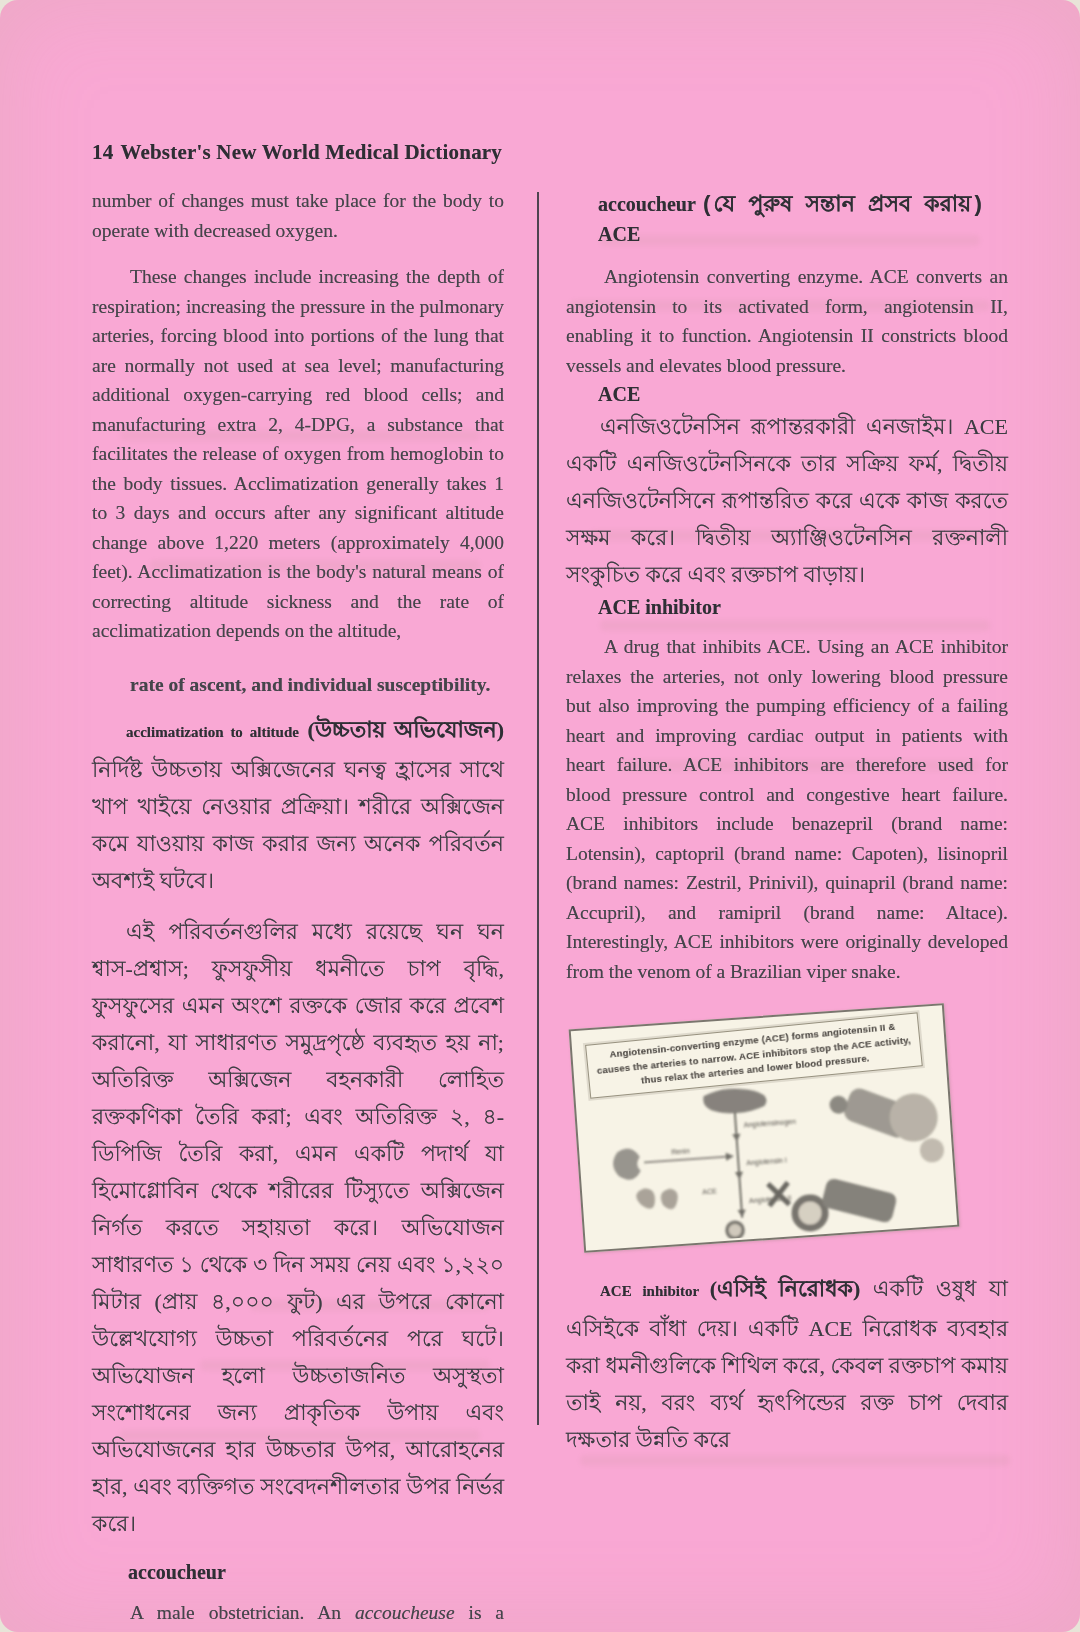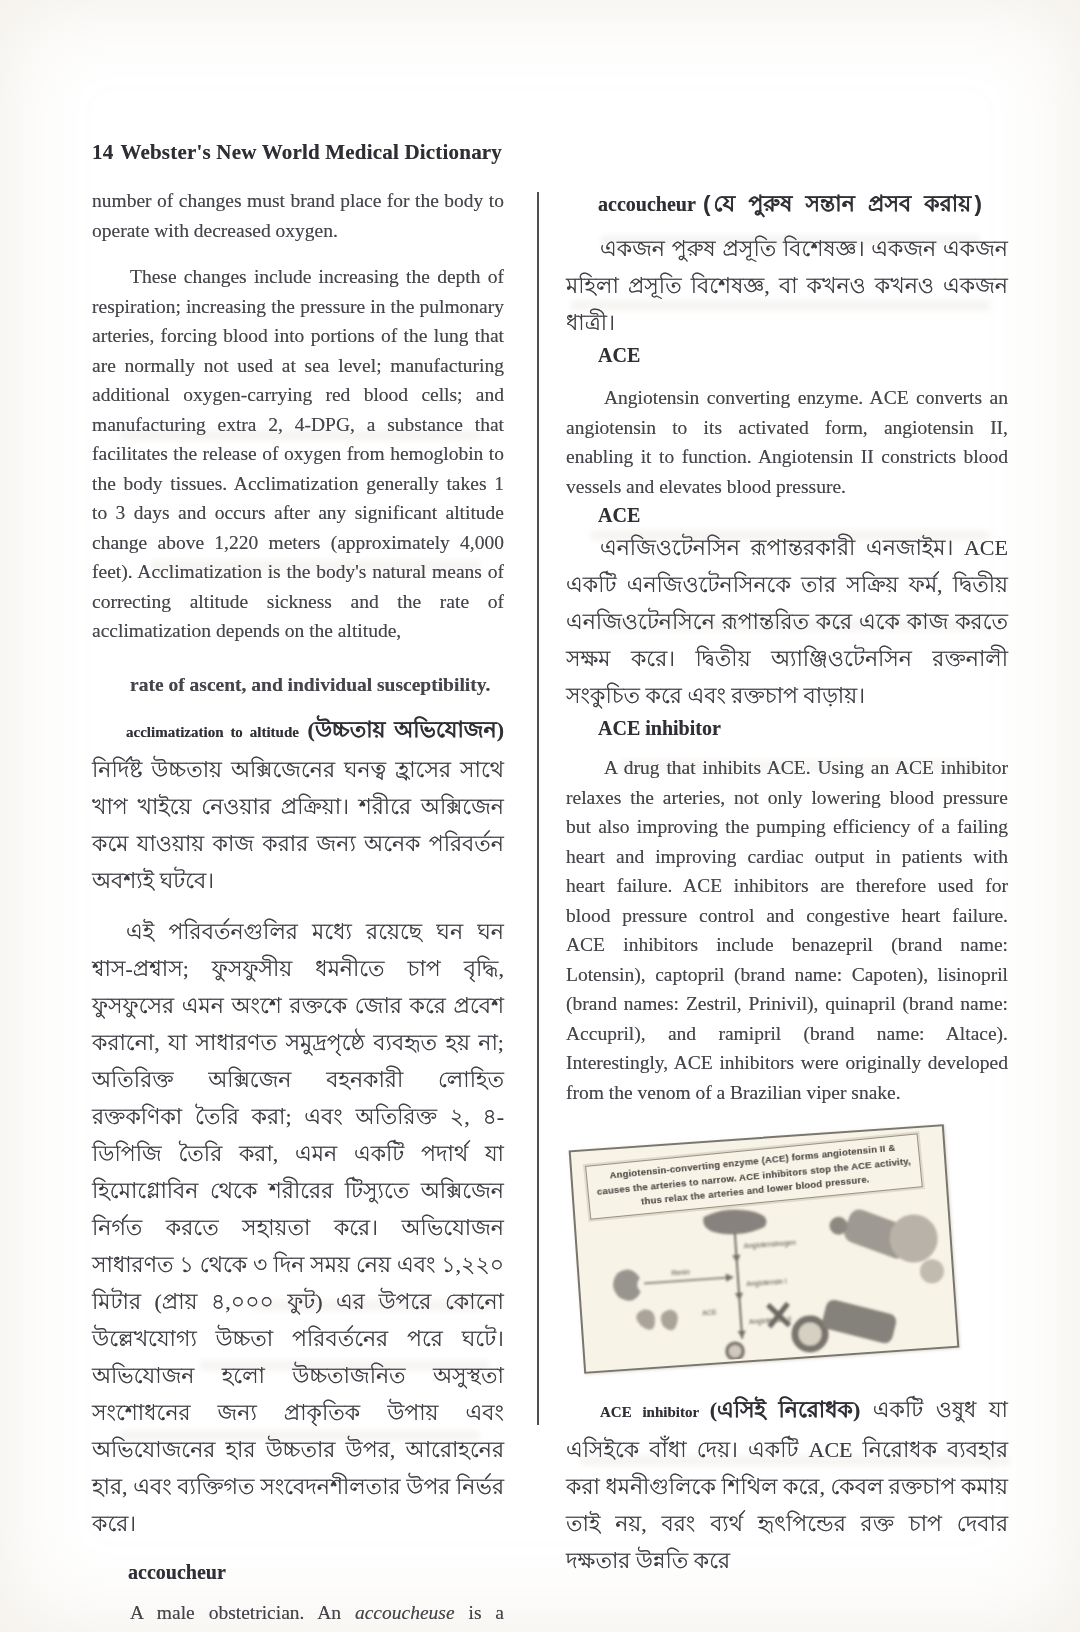--- a/index.html
+++ b/index.html
@@ -1,22 +1,23 @@
 <!DOCTYPE html>
 <html lang="en"><head>
 <meta charset="utf-8">
 <style>
   html,body { margin:0; padding:0; background:#e8e4d8; }
   .page {
     position:relative; width:1080px; height:1632px; overflow:hidden;
-    background:#ffffff;
+    background:#f9a8d4;
     font-family:"Liberation Serif", serif;
     color:#45454b;
     text-shadow:0 0 0.5px rgba(70,70,75,0.55);
     box-shadow: inset 0 0 90px rgba(190,175,140,0.22);
+    border-radius: 18px;
   }
   
   .header {
     position:absolute; left:92px; top:140px;
     font-size:21px; font-weight:bold; color:#2e2e34; letter-spacing:0.2px;
   }
   .header .pgnum { margin-right:7px; }
   
   .col-left  { position:absolute; left:92px;  top:186px; width:412px; }
   .col-right { position:absolute; left:566px; top:190px; width:442px; }
@@ -86,21 +87,21 @@
   <div class="bleed" style="left:580px; top:1455px; width:430px;"></div>
 
   <div class="header">
     <span class="pgnum">14</span><span>Webster's New World Medical Dictionary</span>
   </div>
 
   <div class="divider"></div>
 
   <div class="col-left">
 
-    <p class="en">number of changes must brand place for the body to operate with decreased oxygen.</p>
+    <p class="en">number of changes must take place for the body to operate with decreased oxygen.</p>
 
     <p class="en indent-en" style="margin-top:17px;">These changes include increasing the depth of respiration; increasing the pressure in the pulmonary arteries, forcing blood into portions of the lung that are normally not used at sea level; manufacturing additional oxygen-carrying red blood cells; and manufacturing extra 2, 4-DPG, a substance that facilitates the release of oxygen from hemoglobin to the body tissues. Acclimatization generally takes 1 to 3 days and occurs after any significant altitude change above 1,220 meters (approximately 4,000 feet). Acclimatization is the body's natural means of correcting altitude sickness and the rate of acclimatization depends on the altitude,</p>
 
     <p class="en indent-en sp-top-sm">rate of ascent, and individual susceptibility.</p>
 
     <p class="bn indent-bn" style="margin-top:12px;">
       <b class="term-en">acclimatization to altitude</b>
       <b class="bn-b">(উচ্চতায় অভিযোজন)</b>
       <span>নির্দিষ্ট উচ্চতায় অক্সিজেনের ঘনত্ব হ্রাসের সাথে খাপ খাইয়ে নেওয়ার প্রক্রিয়া। শরীরে অক্সিজেন কমে যাওয়ায় কাজ করার জন্য অনেক পরিবর্তন অবশ্যই ঘটবে।</span>
     </p>
@@ -113,21 +114,20 @@
       <span>A male obstetrician. An </span><i>accoucheuse</i><span> is a woman obstetrician, or sometimes a midwife.</span>
     </p>
   </div>
 
   <div class="col-right">
 
     <p class="h-entry" style="margin-left:32px;">
       <span>accoucheur </span><span class="h-bn-part">(যে পুরুষ সন্তান প্রসব করায়)</span>
     </p>
 
-    <p class="bn indent-bn" style="margin-top:10px;">একজন পুরুষ প্রসূতি বিশেষজ্ঞ। একজন একজন মহিলা প্রসূতি বিশেষজ্ঞ, বা কখনও কখনও একজন ধাত্রী।</p>
 
     <p class="h-entry sp-top-lg" style="margin-left:32px;">ACE</p>
 
     <p class="en indent-en" style="margin-top:14px;">Angiotensin converting enzyme. ACE converts an angiotensin to its activated form, angiotensin II, enabling it to function. Angiotensin II constricts blood vessels and elevates blood pressure.</p>
 
     <p class="h-entry sp-top-lg" style="margin-left:32px;">ACE</p>
 
     <p class="bn indent-bn" style="">এনজিওটেনসিন রূপান্তরকারী এনজাইম। ACE একটি এনজিওটেনসিনকে তার সক্রিয় ফর্ম, দ্বিতীয় এনজিওটেনসিনে রূপান্তরিত করে একে কাজ করতে সক্ষম করে। দ্বিতীয় অ্যাঞ্জিওটেনসিন রক্তনালী  সংকুচিত করে এবং রক্তচাপ বাড়ায়।</p>
 
     <p class="h-entry sp-top-lg" style="margin-left:32px;">ACE inhibitor</p>

